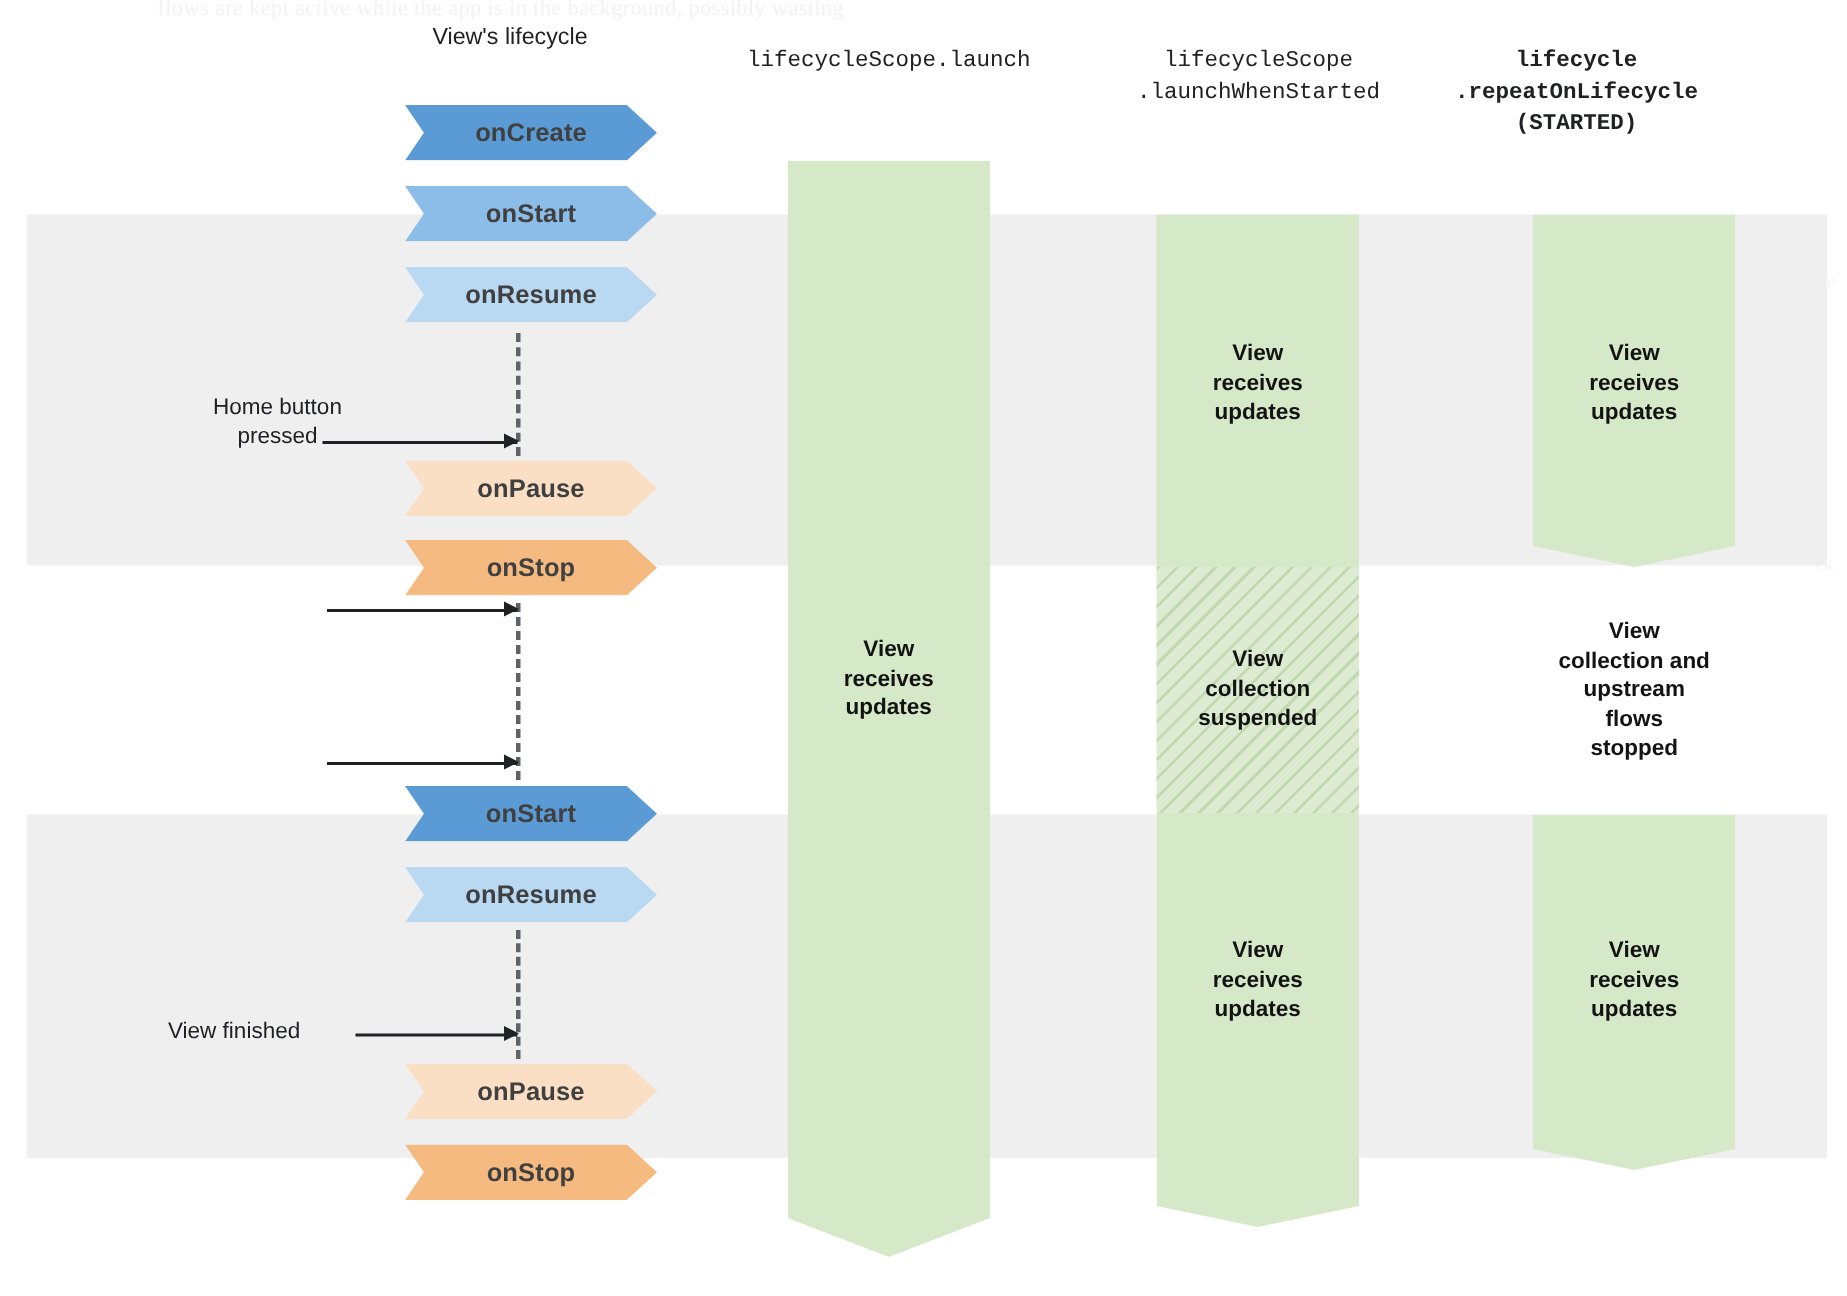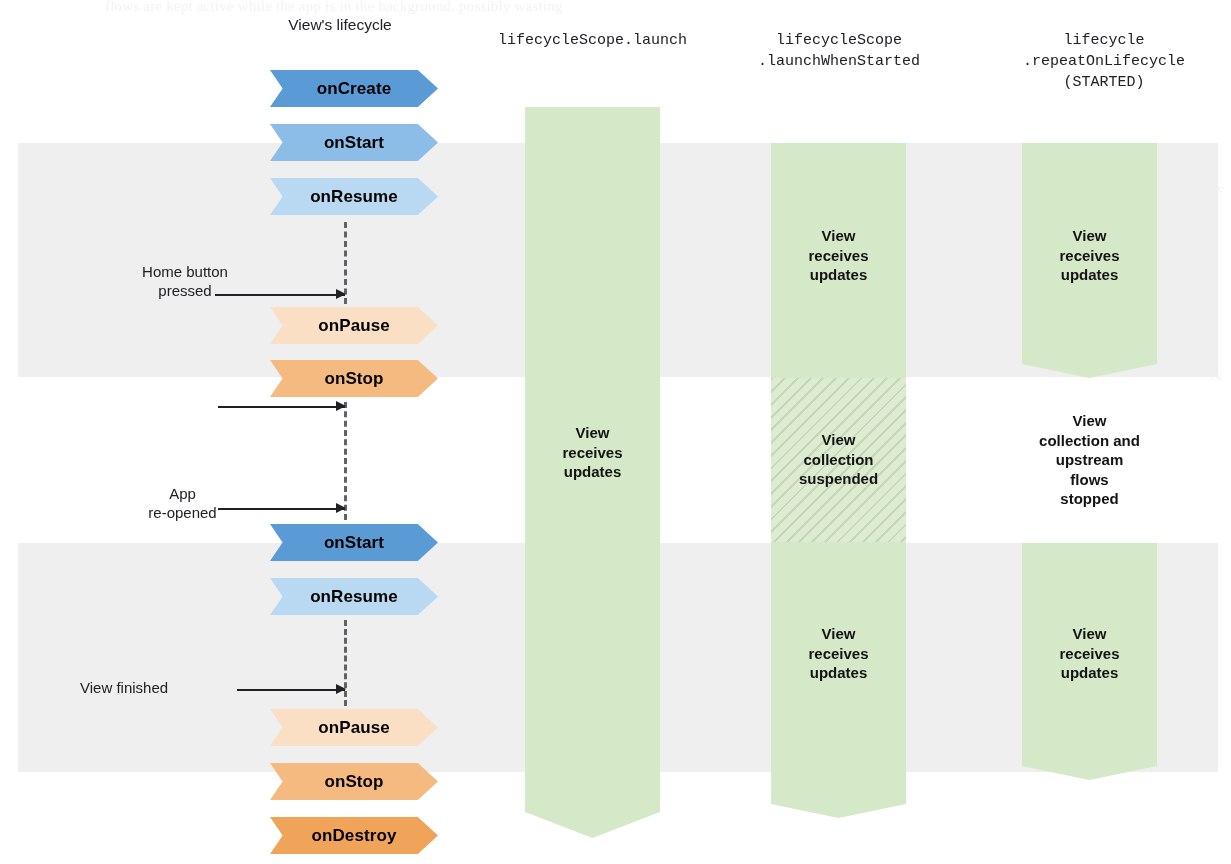--- a/index.html
+++ b/index.html
@@ -33,21 +33,21 @@
     font-size:15.5px;color:#202124;line-height:21px;
     white-space:pre-line;
   }
   .col-head.sans{font-family:"Liberation Sans",sans-serif;}
   .col-head.mono{font-family:"Liberation Mono",monospace;font-size:15px;}
 
   
   .chev{
     position:absolute;height:37px;width:168px;
     display:flex;align-items:center;justify-content:center;
-    font-size:17px;font-weight:bold;color:#000000;
+    font-size:17px;font-weight:bold;color:#404040;
     -webkit-clip-path:polygon(0 0,88% 0,100% 50%,88% 100%,0 100%,7.5% 50%);
     clip-path:polygon(0 0,88% 0,100% 50%,88% 100%,0 100%,7.5% 50%);
     letter-spacing:.1px;
   }
 
   
   .dash{
     position:absolute;width:0;border-left:3px dashed #5f6368;
   }
 
@@ -107,21 +107,21 @@
   <div class="band" style="left:18px;top:143px;width:1200px;height:234px;"></div>
   <div class="band" style="left:18px;top:543px;width:1200px;height:229px;"></div>
 
   <div class="col-head sans" style="left:255px;top:14px;width:170px;">View's lifecycle</div>
 
   <div class="col-head mono" style="left:455px;top:30px;width:275px;">lifecycleScope.launch</div>
 
   <div class="col-head mono" style="left:715px;top:30px;width:248px;">lifecycleScope
 .launchWhenStarted</div>
 
-  <div class="col-head mono" style="left:980px;top:30px;width:248px;">lifecycle
+  <div class="col-head mono" style="left:927px;top:30px;width:248px;font-weight:bold;">lifecycle
 .repeatOnLifecycle
 (STARTED)</div>
 
   <div class="chev" style="left:270px;top:70px;background:#5b9bd5;">
     <span>onCreate</span>
   </div>
 
   <div class="chev" style="left:270px;top:124px;background:#8cbce8;">
     <span>onStart</span>
   </div>
@@ -147,48 +147,43 @@
   </div>
 
   <div class="chev" style="left:270px;top:709px;background:#fbdfc4;">
     <span>onPause</span>
   </div>
 
   <div class="chev" style="left:270px;top:763px;background:#f5ba80;">
     <span>onStop</span>
   </div>
 
-  <div class="chev" style="left:270px;top:817px;background:#efa45a;">
-    <span>onDestroy</span>
-  </div>
 
   <div class="dash" style="left:344px;top:222px;height:82px;"></div>
   <div class="dash" style="left:344px;top:402px;height:118px;"></div>
   <div class="dash" style="left:344px;top:620px;height:86px;"></div>
 
   <div class="annot" style="left:110px;top:262px;width:150px;">Home button
 pressed</div>
   <div class="arrow" style="left:215px;top:289px;width:130px;">
     <div class="shaft"></div>
     <div class="head"></div>
   </div>
 
   <div class="arrow" style="left:218px;top:401px;width:127px;">
     <div class="shaft"></div>
     <div class="head"></div>
   </div>
 
-  <div class="annot" style="left:105px;top:484px;width:155px;">App
-re-opened</div>
   <div class="arrow" style="left:218px;top:503px;width:127px;">
     <div class="shaft"></div>
     <div class="head"></div>
   </div>
 
-  <div class="annot" style="left:80px;top:678px;width:140px;text-align:left;">View finished</div>
+  <div class="annot" style="left:112px;top:678px;width:140px;text-align:left;">View finished</div>
   <div class="arrow" style="left:237px;top:684px;width:108px;">
     <div class="shaft"></div>
     <div class="head"></div>
   </div>
 
   <div class="flow arrow-end" style="left:525px;top:107px;height:731px;"></div>
   <div class="flow-label" style="left:515px;top:423px;">View
 receives
 updates</div>
 

